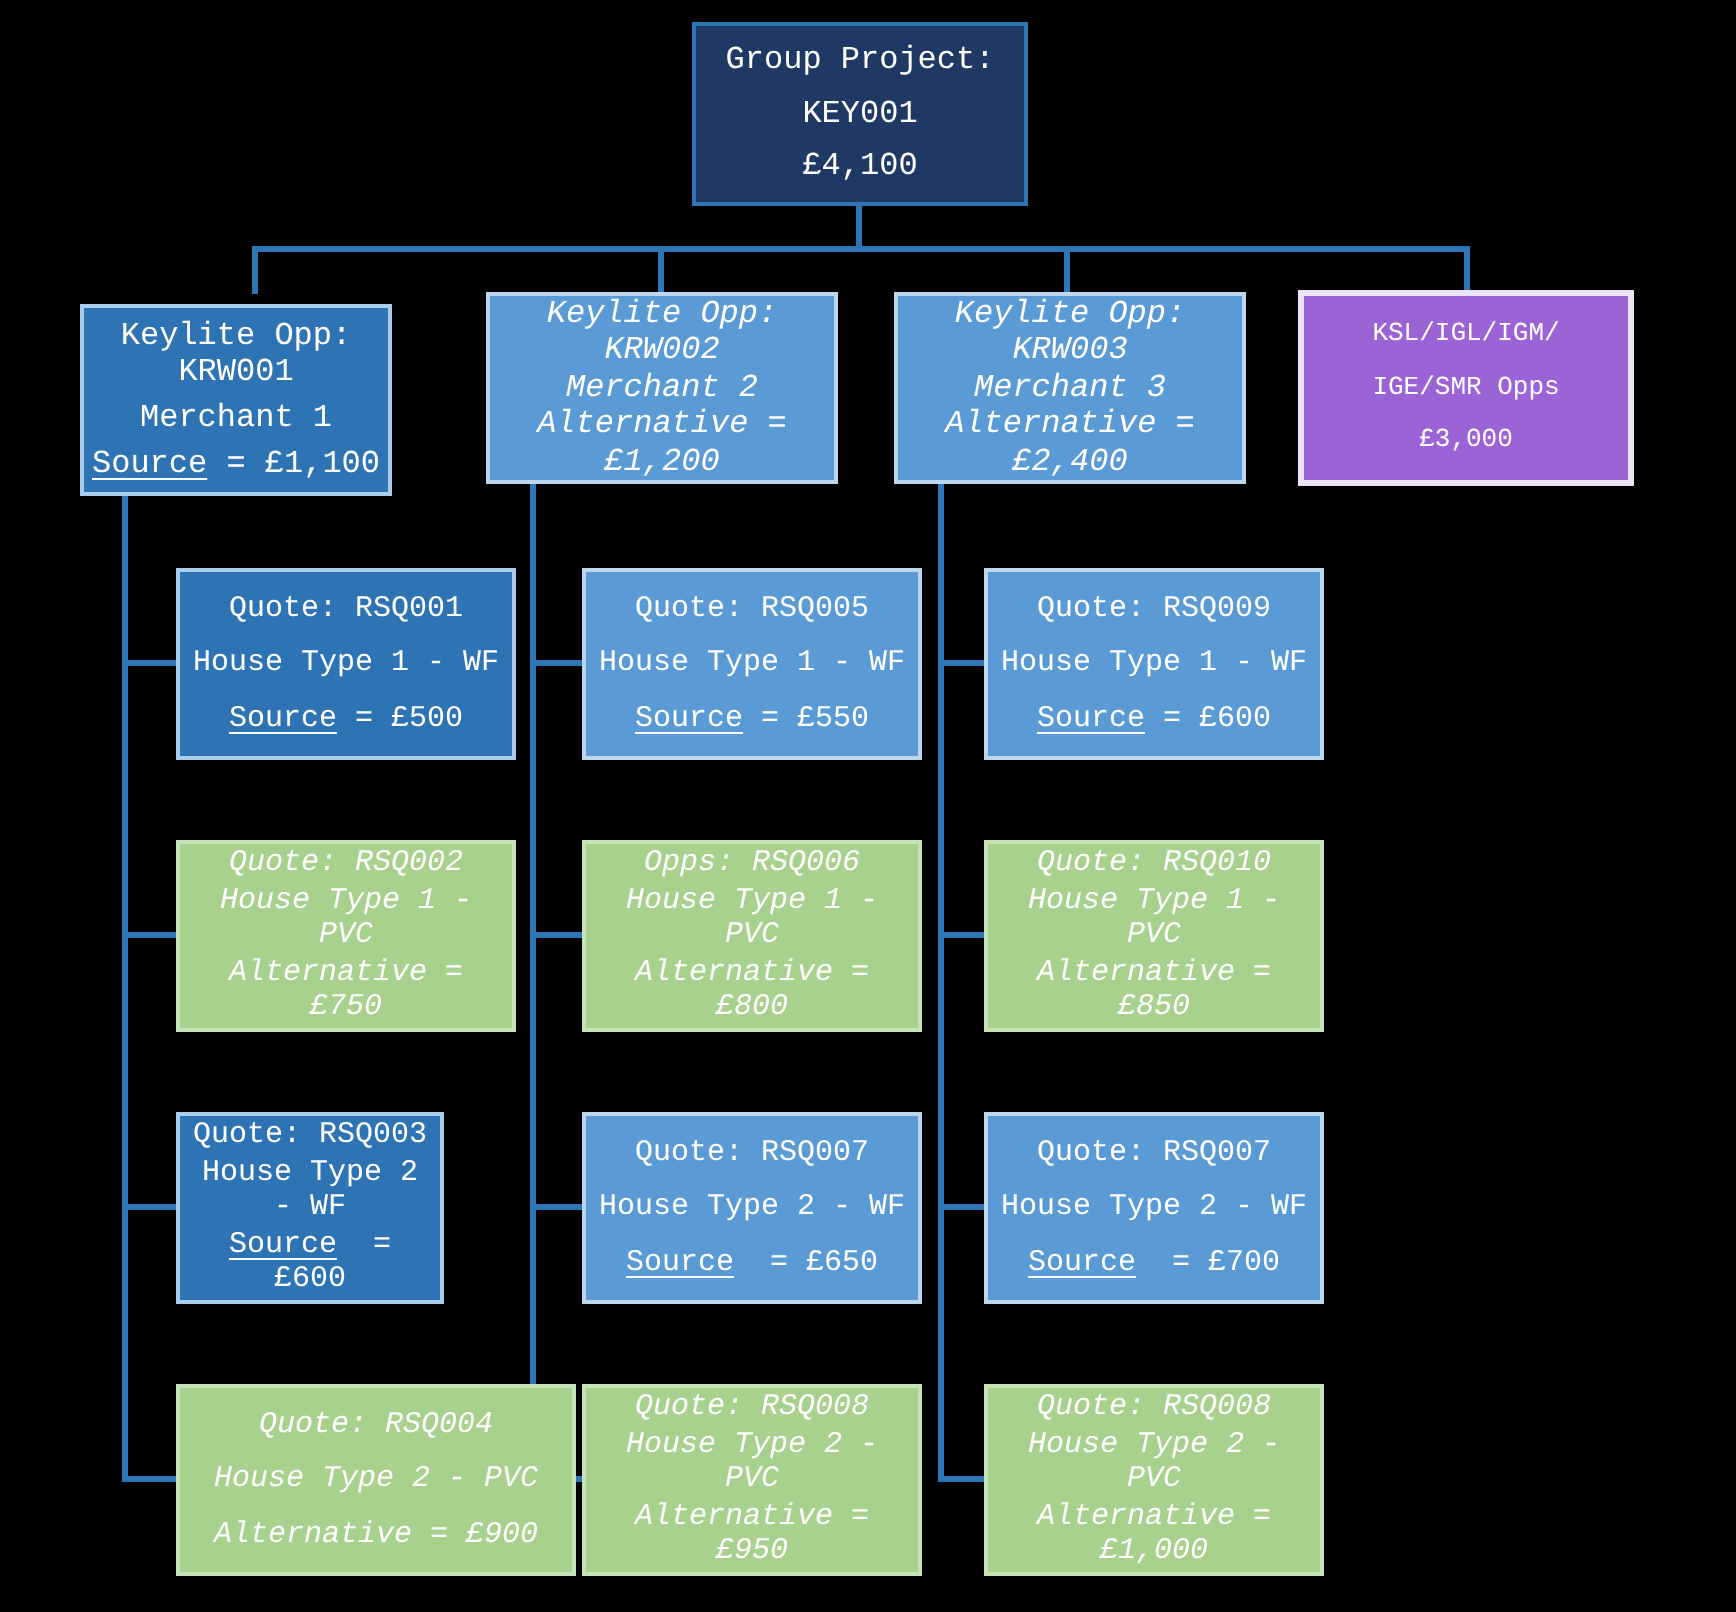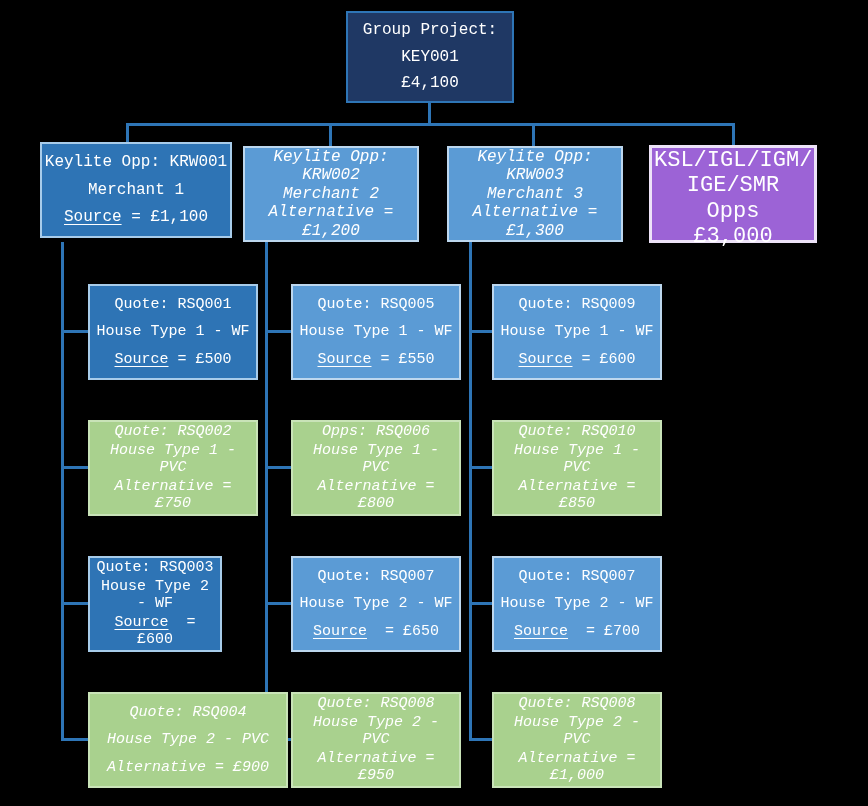--- a/index.html
+++ b/index.html
@@ -12,21 +12,21 @@
   }
   .box{
     position:absolute;box-sizing:border-box;
     display:flex;flex-direction:column;justify-content:space-evenly;
     text-align:center;line-height:1.15;
   }
   .box .ln{white-space:pre-wrap;padding:0 2px;}
   .root{background:var(--root_fill,#1F3864);border:2px solid var(--root_border,#2E75B6);font-size:16px;}
   .srcdark{background:var(--source_dark_fill,#2E74B5);border:2px solid var(--source_dark_border,#A8CCEA);font-size:16px;}
   .altblue{background:var(--alt_blue_fill,#5B9BD5);border:2px solid var(--alt_blue_border,#BDD7EE);font-size:16px;font-style:italic;}
-  .purple{background:var(--purple_fill,#9C63D6);border:3px solid var(--purple_border,#EDE3F8);font-size:22px;text-align:center;}
+  .purple{background:var(--purple_fill,#9C63D6);border:3px solid var(--purple_border,#EDE3F8);font-size:13px;text-align:center;}
   .green{background:var(--green_fill,#A9D18E);border:2px solid var(--green_border,#C9E3B8);font-size:15px;font-style:italic;}
   .qsrc1{background:var(--source_dark_fill,#2E74B5);border:2px solid var(--source_dark_border,#A8CCEA);font-size:15px;align-items:center;}
   .qsrc2{background:var(--alt_blue_fill,#5B9BD5);border:2px solid var(--alt_blue_border,#BDD7EE);font-size:15px;}
   .u{text-decoration:underline;text-underline-offset:3px;}
   .cline{position:absolute;background:var(--connector,#2E75B6);}
 </style>
 </head>
 <body>
 
 <div class="canvas">
@@ -55,36 +55,36 @@
   <div class="cline" style="left:469px;top:466px;width:23px;height:3px"></div>
   <div class="cline" style="left:469px;top:602px;width:23px;height:3px"></div>
   <div class="cline" style="left:469px;top:738px;width:23px;height:3px"></div>
 
   <div class="box root" style="left:346px;top:11px;width:168px;height:92px">
     <div class="ln">Group Project:</div>
     <div class="ln">KEY001</div>
     <div class="ln">£4,100</div>
   </div>
 
-  <div class="box srcdark" style="left:40px;top:142px;width:192px;height:96px">
+  <div class="box srcdark" style="left:40px;top:152px;width:156px;height:96px">
     <div class="ln">Keylite Opp: KRW001</div>
     <div class="ln">Merchant 1</div>
     <div class="ln"><span class="u">Source</span><span> = £1,100</span></div>
   </div>
 
   <div class="box altblue" style="left:243px;top:146px;width:176px;height:96px">
     <div class="ln">Keylite Opp: KRW002</div>
     <div class="ln">Merchant 2</div>
     <div class="ln"><span>Alternative</span><span> = £1,200</span></div>
   </div>
 
   <div class="box altblue" style="left:447px;top:146px;width:176px;height:96px">
     <div class="ln">Keylite Opp: KRW003</div>
     <div class="ln">Merchant 3</div>
-    <div class="ln"><span>Alternative</span><span> = £1,300</span></div>
+    <div class="ln"><span>Alternative</span><span> = £2,400</span></div>
   </div>
 
   <div class="box purple" style="left:649px;top:145px;width:168px;height:98px">
     <div class="ln">KSL/IGL/IGM/</div>
     <div class="ln">IGE/SMR Opps</div>
     <div class="ln">£3,000</div>
   </div>
 
   <div class="box qsrc1" style="left:88px;top:284px;width:170px;height:96px">
     <div class="ln">Quote: RSQ001</div>

